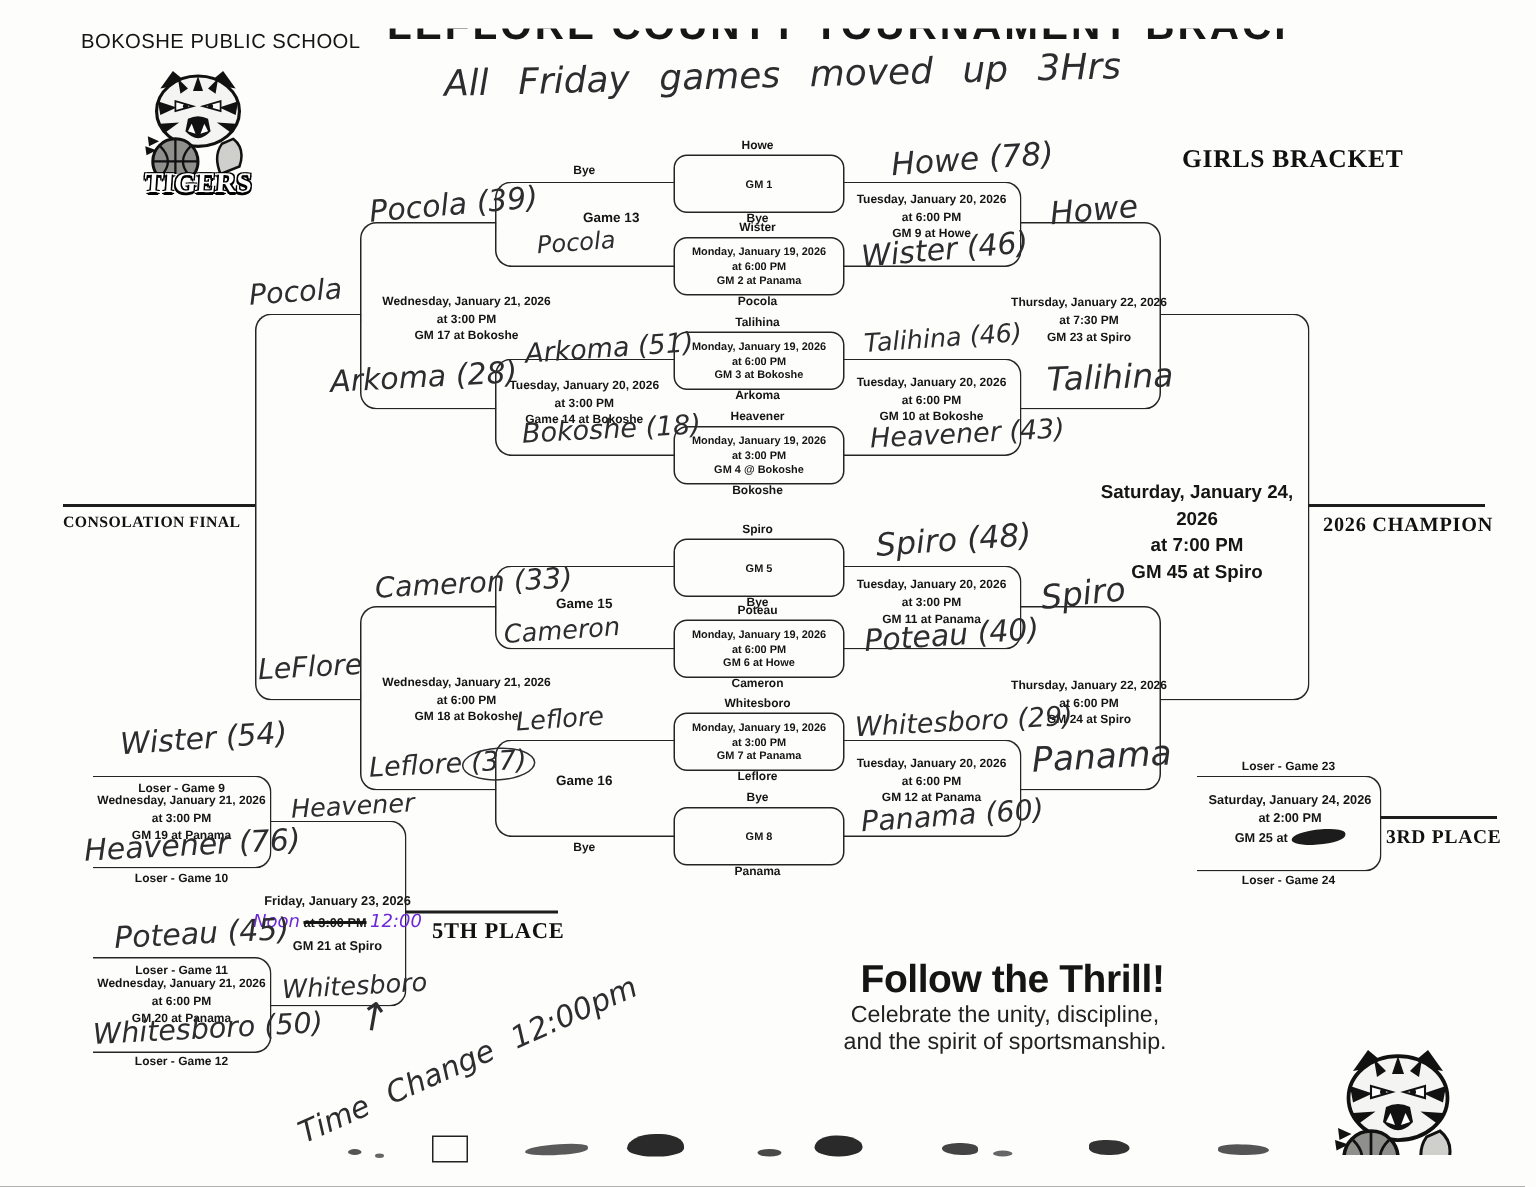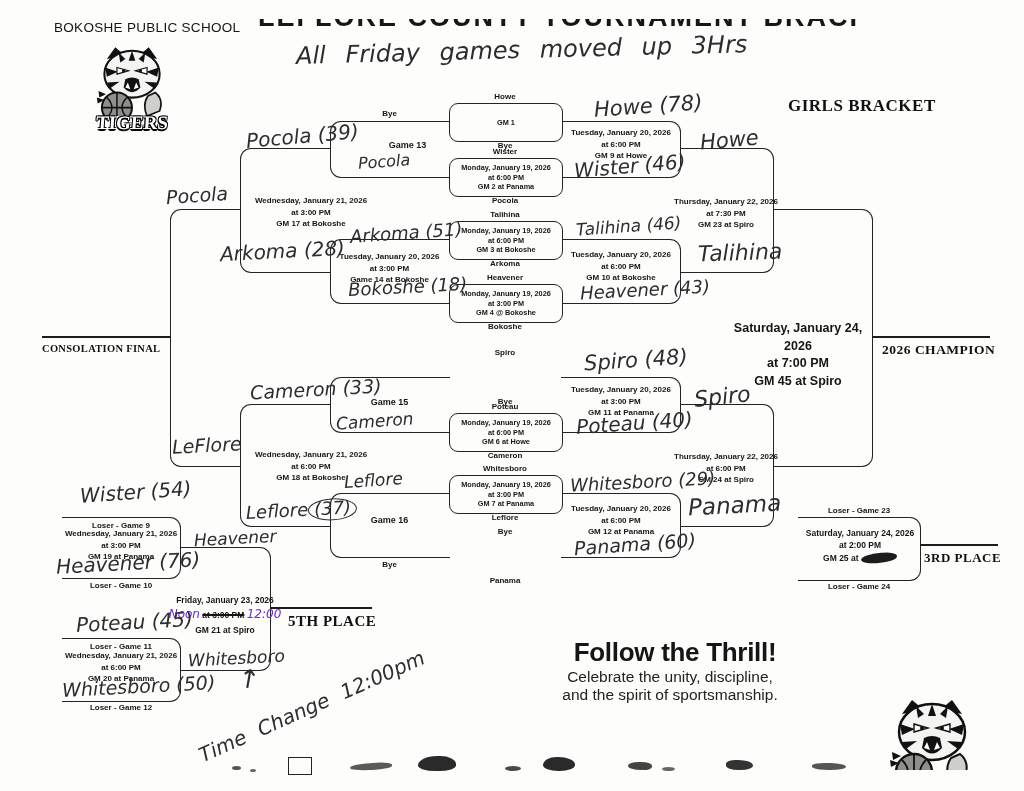--- a/index.html
+++ b/index.html
@@ -104,39 +104,45 @@
 
   <div class="plabel" style="top:273px">Heavener</div>
   <div class="r1box" style="top:284px">
     <span>Monday, January 19, 2026</span>
     <span>at 3:00 PM</span>
     <span>GM 4 @ Bokoshe</span>
   </div>
   <div class="plabel" style="top:322px">Bokoshe</div>
 
   <div class="plabel" style="top:348px">Spiro</div>
+  <div class="r1box" style="top:359px">
+      <span>GM 5</span>
+    </div>
   <div class="plabel" style="top:397px">Bye</div>
 
   <div class="plabel" style="top:402px">Poteau</div>
   <div class="r1box" style="top:413px">
     <span>Monday, January 19, 2026</span>
     <span>at 6:00 PM</span>
     <span>GM 6 at Howe</span>
   </div>
   <div class="plabel" style="top:451px">Cameron</div>
 
   <div class="plabel" style="top:464px">Whitesboro</div>
   <div class="r1box" style="top:475px">
     <span>Monday, January 19, 2026</span>
     <span>at 3:00 PM</span>
     <span>GM 7 at Panama</span>
   </div>
   <div class="plabel" style="top:513px">Leflore</div>
 
   <div class="plabel" style="top:527px">Bye</div>
+  <div class="r1box" style="top:538px">
+      <span>GM 8</span>
+    </div>
   <div class="plabel" style="top:576px">Panama</div>
 
   <div class="brkt r" style="left:561px;top:121px;width:119px;height:55px;"></div>
   <div class="brkt r" style="left:561px;top:239px;width:119px;height:63px;"></div>
   <div class="brkt r" style="left:680px;top:148px;width:93px;height:123px;"></div>
   <div class="brkt r" style="left:561px;top:377px;width:119px;height:54px;"></div>
   <div class="brkt r" style="left:561px;top:493px;width:119px;height:63px;"></div>
   <div class="brkt r" style="left:680px;top:404px;width:93px;height:121px;"></div>
   <div class="brkt r" style="left:773px;top:209px;width:99px;height:256px;"></div>
   <div class="hline" style="left:872px;top:336px;width:118px;"></div>

